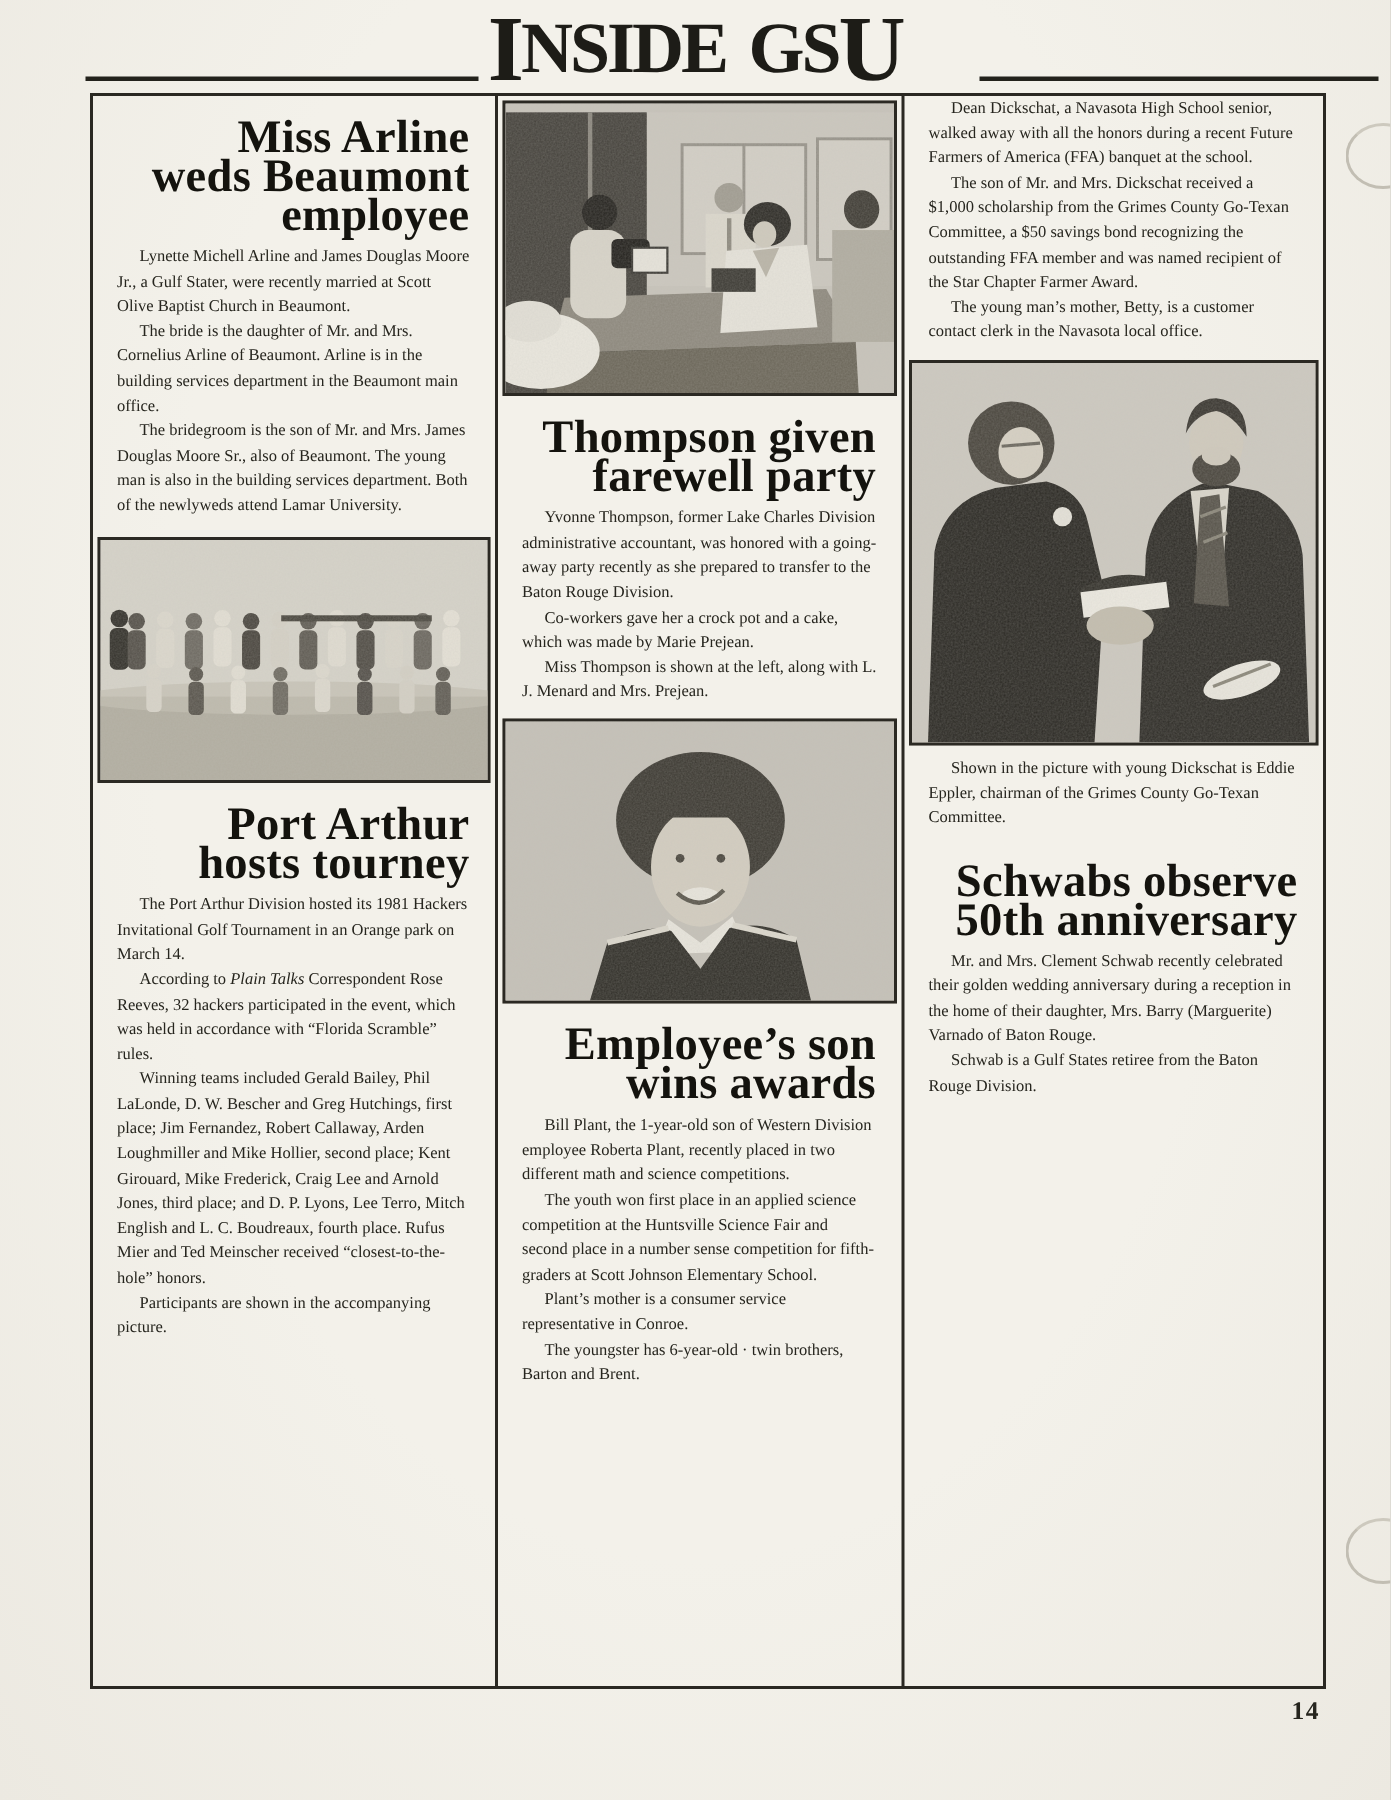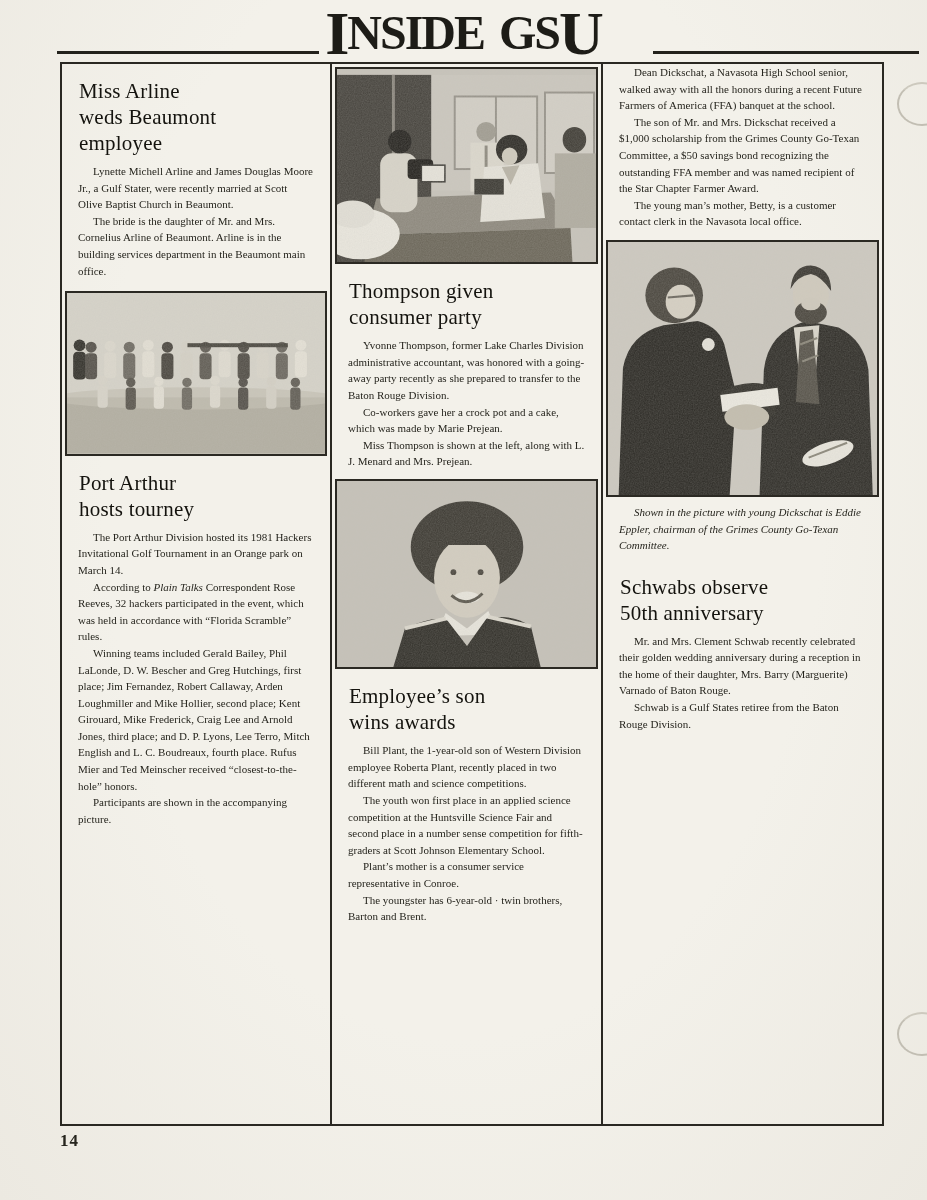--- a/index.html
+++ b/index.html
@@ -20,28 +20,28 @@
   
   .content{
     position:absolute;left:60px;top:62px;width:820px;height:1060px;
     border:2px solid #2a2822;display:flex;overflow:hidden;
   }
   .col{position:relative;overflow:hidden;}
   .col-1{width:268px;border-right:2px solid #2a2822;}
   .col-2{width:269px;border-right:2px solid #2a2822;}
   .col-3{flex:1;}
   
-  .hl{font-weight:400;font-size:21px;line-height:26px;color:#14130e;margin:14px 17px 7px;letter-spacing:.2px;}
+  .hl{font-weight:700;font-size:31px;line-height:26px;color:#14130e;margin:14px 17px 7px;letter-spacing:.2px;text-align:right;}
   .bp{font-size:11px;line-height:16.6px;margin:0 16px;text-indent:15px;color:#26251e;}
-  .caption{margin-top:7px;font-style:italic;}
+  .caption{margin-top:7px;}
   .photo{display:block;margin:6px 3px;border:2px solid #2b2923;background:#c9c5bc;}
   .photo svg{display:block;width:100%;height:auto;}
   .photo.flush-top{margin-top:3px;margin-bottom:9px;}
   
-  .pagenum{position:absolute;left:60px;top:1131px;width:820px;text-align:left;
+  .pagenum{position:absolute;left:60px;top:1131px;width:820px;text-align:right;
     font-size:17px;font-weight:600;letter-spacing:1px;color:#26251e;}
   
   .hole{position:absolute;right:-20px;width:46px;height:40px;border-radius:50%;
     border:2.5px solid #c2beb3;border-right-color:transparent;border-top-color:#cdc9be;}
   .hole.h1{top:82px;}
   .hole.h2{top:1012px;}
 </style>
 </head>
 <body>
 
@@ -70,20 +70,21 @@
 
     <div class="col col-1">
       <section>
         <h2 class="hl">
           <div>Miss Arline</div>
           <div>weds Beaumont</div>
           <div>employee</div>
         </h2>
         <p class="bp">Lynette Michell Arline and James Douglas Moore Jr., a Gulf Stater, were recently married at Scott Olive Baptist Church in Beaumont.</p>
         <p class="bp">The bride is the daughter of Mr. and Mrs. Cornelius Arline of Beaumont. Arline is in the building services department in the Beaumont main office.</p>
+        <p class="bp">The bridegroom is the son of Mr. and Mrs. James Douglas Moore Sr., also of Beaumont. The young man is also in the building services department. Both of the newlyweds attend Lamar University.</p>
       </section>
 
       <div class="photo" style="margin-top:12px">
         <svg viewBox="0 0 257 160" xmlns="http://www.w3.org/2000/svg">
           <rect width="257" height="160" fill="#d6d3c9"></rect>
           <rect y="104" width="257" height="56" fill="#b2aea1"></rect>
           <ellipse cx="128" cy="105" rx="145" ry="11" fill="#c3bfb2" opacity="0.7"></ellipse>
           <use href="#fig" x="4" y="44" width="17" height="46" fill="#33312b"></use>
           <use href="#fig" x="16" y="48" width="16" height="40" fill="#55514a"></use>
           <use href="#fig" x="35" y="47" width="16" height="40" fill="#dcd8cd"></use>
@@ -150,21 +151,21 @@
           <ellipse cx="242" cy="72" rx="12" ry="13" fill="#403d36"></ellipse>
           <rect x="222" y="86" width="42" height="76" fill="#b0aca0"></rect>
           <rect x="140" y="112" width="30" height="16" fill="#3c3a34"></rect>
           <rect width="264" height="197" filter="url(#grain)" opacity="0.45"></rect>
         </svg>
       </div>
 
       <section>
         <h2 class="hl">
           <div>Thompson given</div>
-          <div>consumer party</div>
+          <div>farewell party</div>
         </h2>
         <p class="bp">Yvonne Thompson, former Lake Charles Division administrative accountant, was honored with a going-away party recently as she prepared to transfer to the Baton Rouge Division.</p>
         <p class="bp">Co-workers gave her a crock pot and a cake, which was made by Marie Prejean.</p>
         <p class="bp">Miss Thompson is shown at the left, along with L. J. Menard and Mrs. Prejean.</p>
       </section>
 
       <div class="photo" style="margin-top:9px">
         <svg viewBox="0 0 267 192" xmlns="http://www.w3.org/2000/svg">
           <rect width="267" height="192" fill="#c5c1b8"></rect>
           <ellipse cx="134" cy="68" rx="58" ry="47" fill="#3d3a33"></ellipse>

